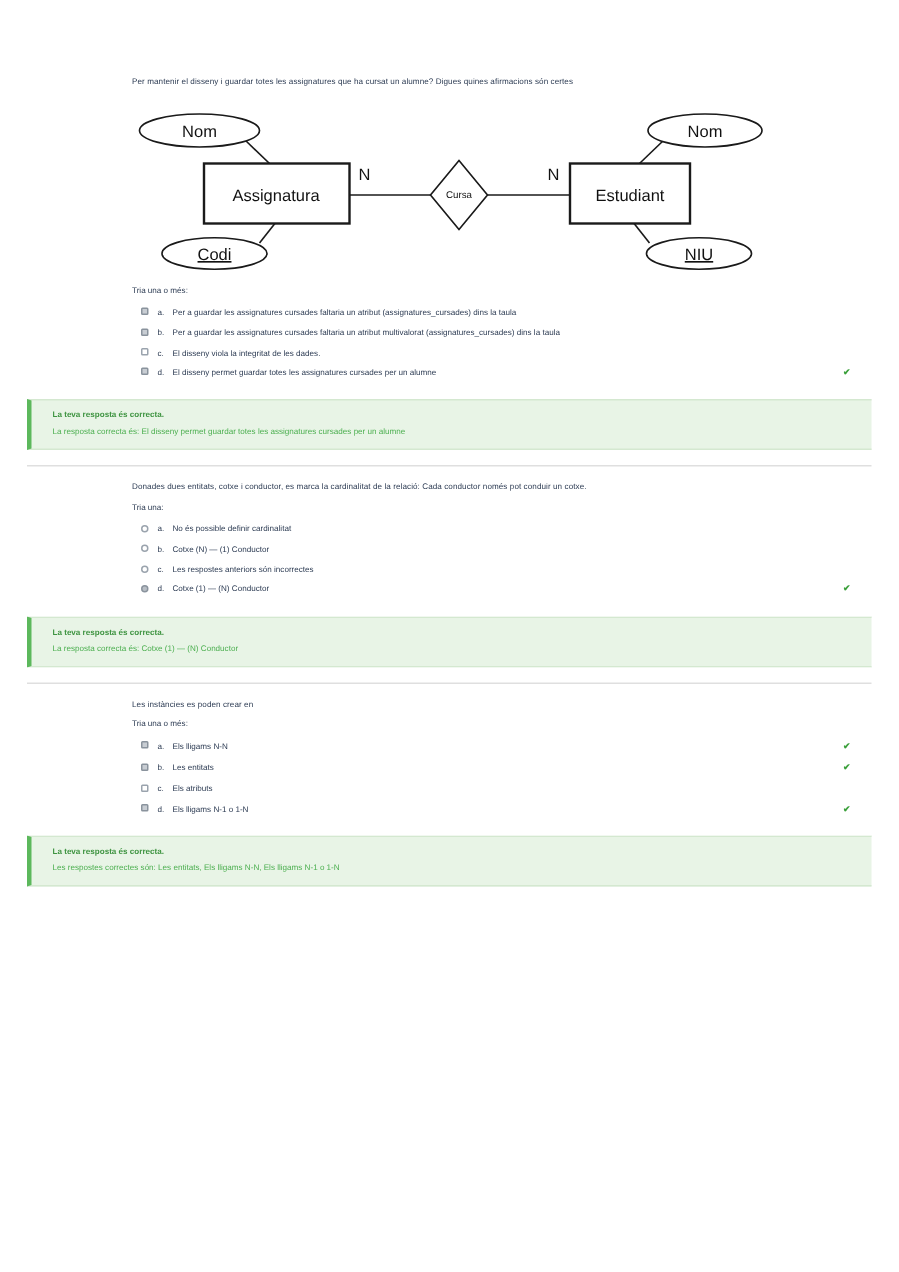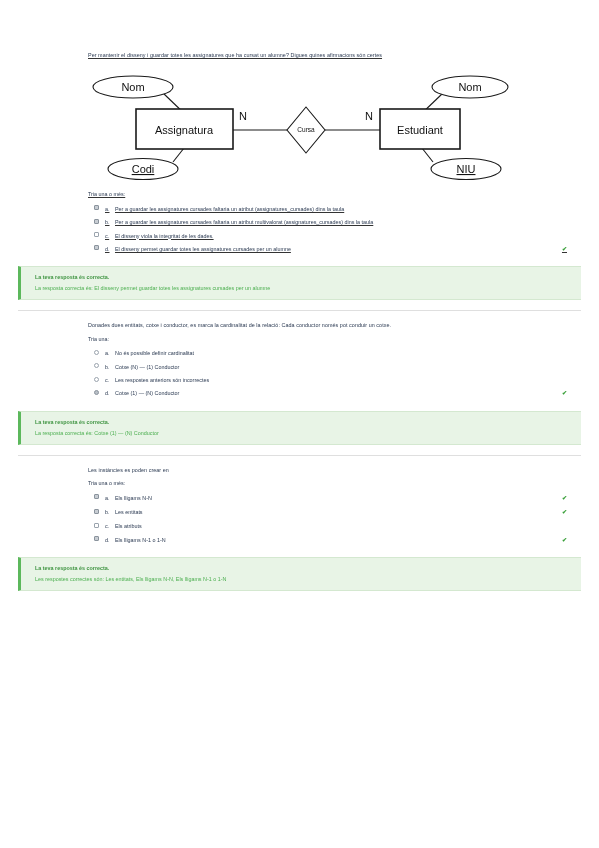--- a/index.html
+++ b/index.html
@@ -26,21 +26,21 @@
     background: #ffffff;
   }
 
   
   .qblock {
     border-top: 1px solid #dfdfdf;
     background: #ffffff;
     padding: 10px 14px 10px 70px;
     position: relative;
   }
-  .qblock.first { border-top: none; text-decoration: underline; }
+  .qblock.first { border-top: none; }
   .qtext {
     font-size: 5.4px;
     line-height: 1.55;
     color: #2b3a52;
     letter-spacing: 0.01em;
     margin: 0 0 6px 0;
     max-width: 430px;
   }
   .prompt {
     font-size: 5.4px;

